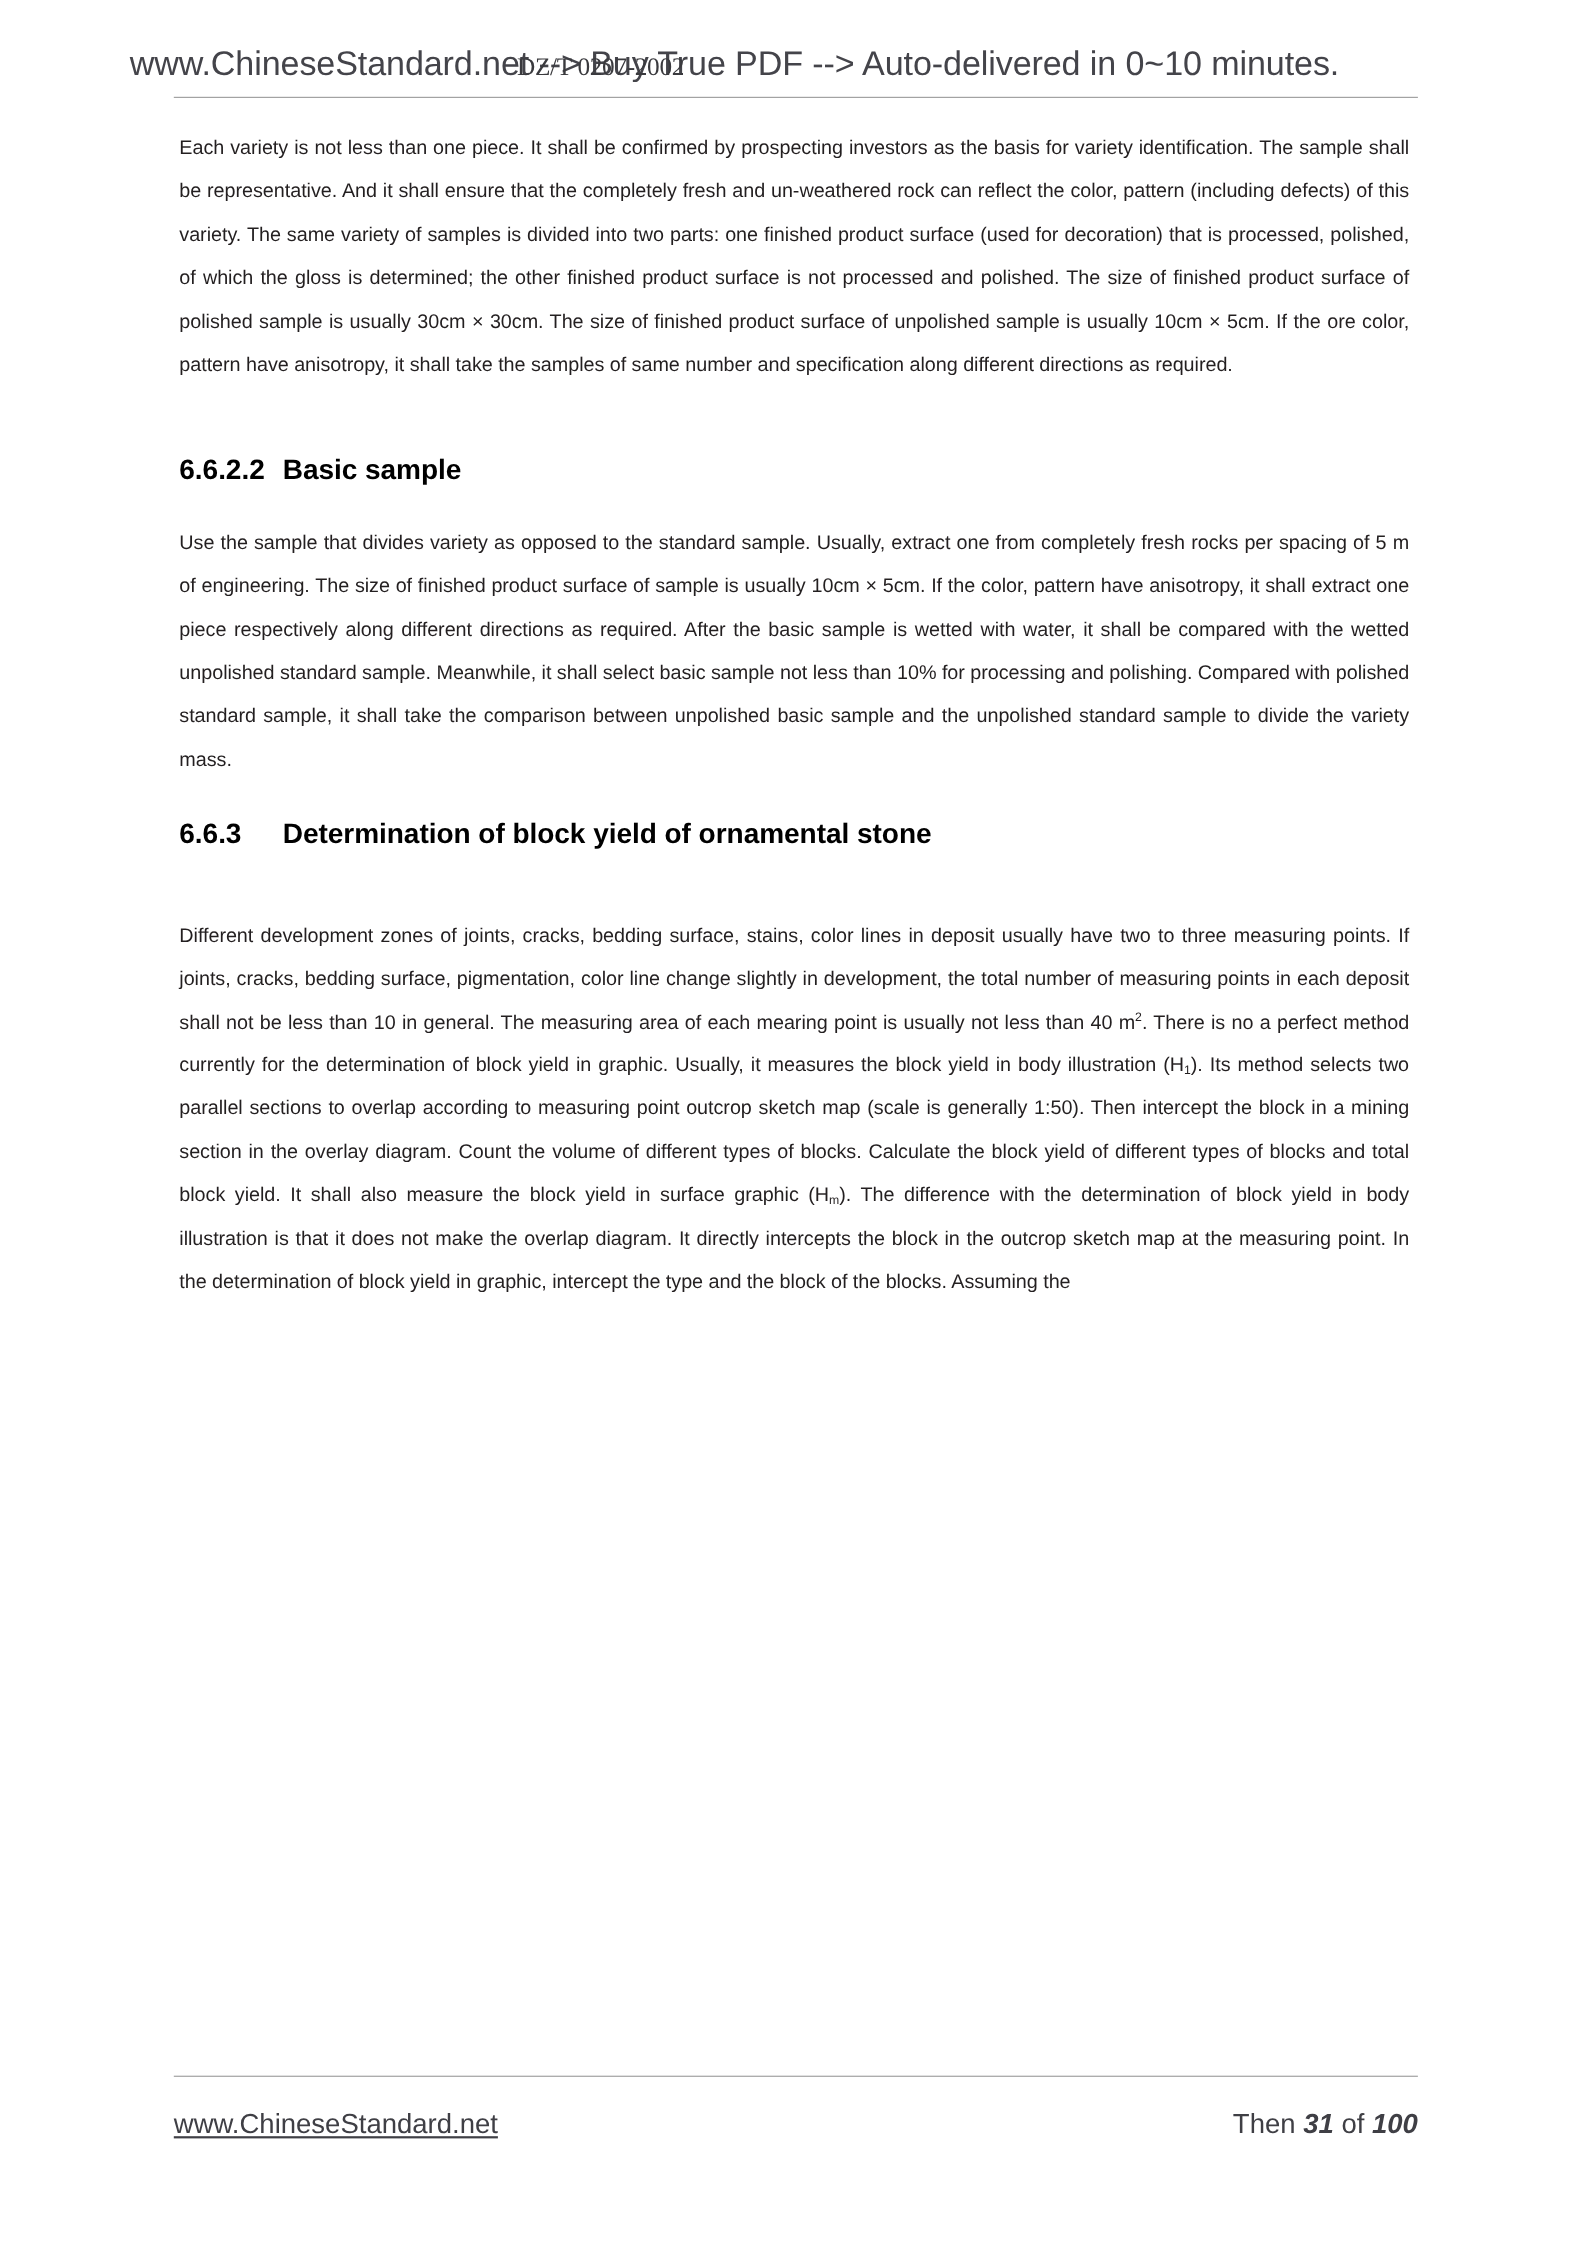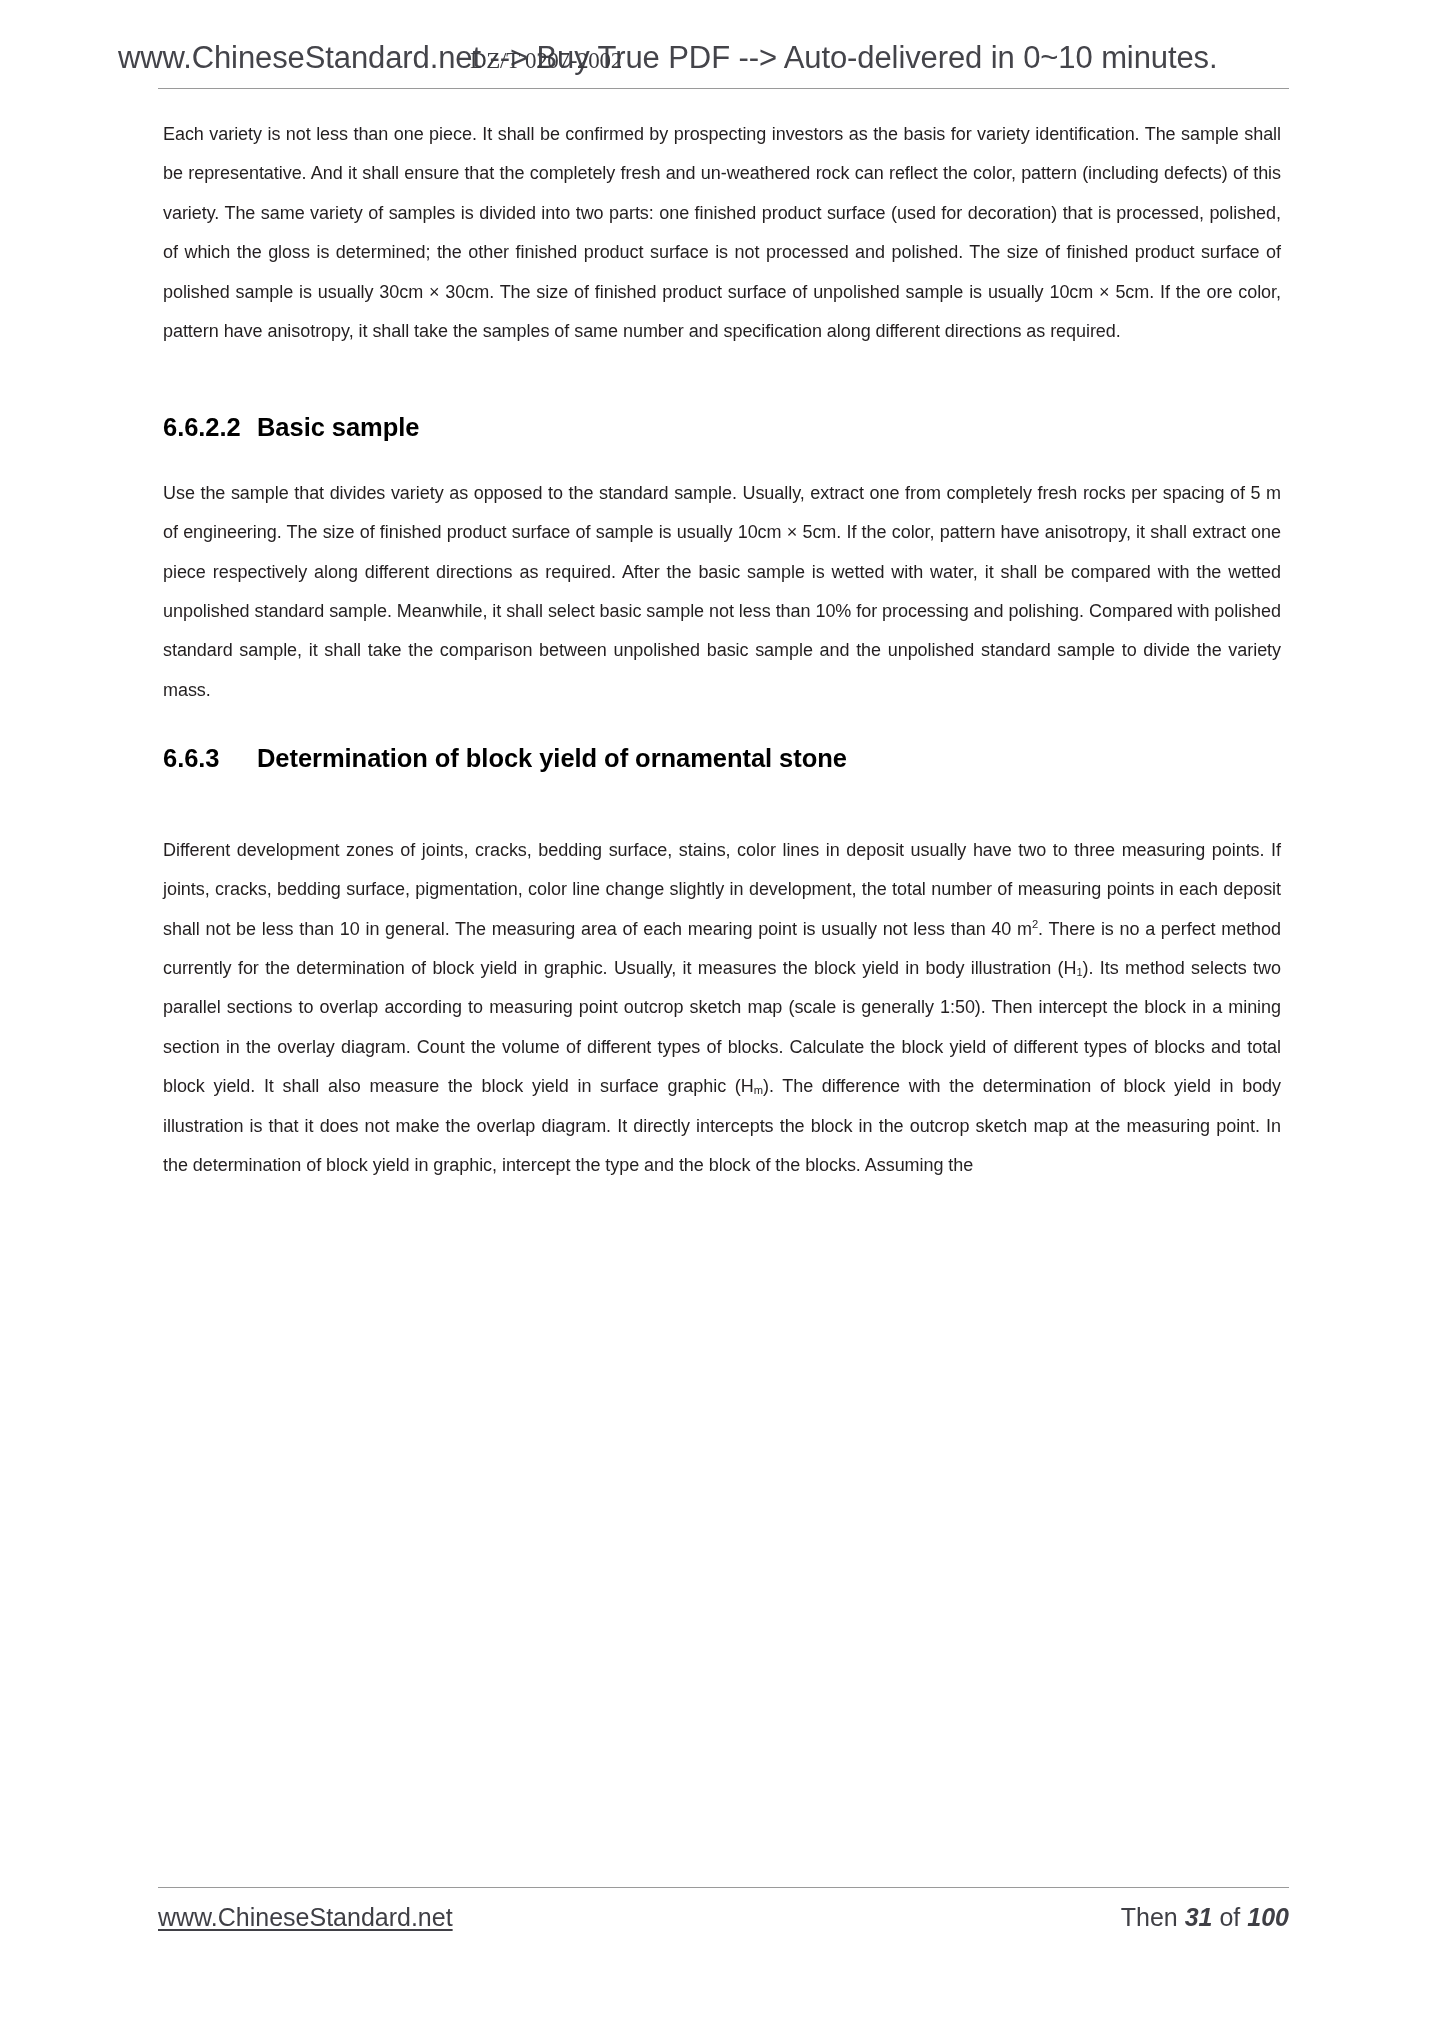--- a/index.html
+++ b/index.html
@@ -125,21 +125,21 @@
     height: 1px;
     background: #9a9a9a;
   }
   .footer {
     position: absolute;
     left: 158px;
     top: 1900px;
     width: 1131px;
     height: 48px;
     display: flex;
-    align-items: flex-start;
+    align-items: flex-end;
     justify-content: space-between;
   }
   .footer-link {
     font-size: 25px;
     line-height: 34px;
     color: #3f3f45;
     text-decoration: underline;
     text-underline-offset: 3px;
     white-space: nowrap;
   }

